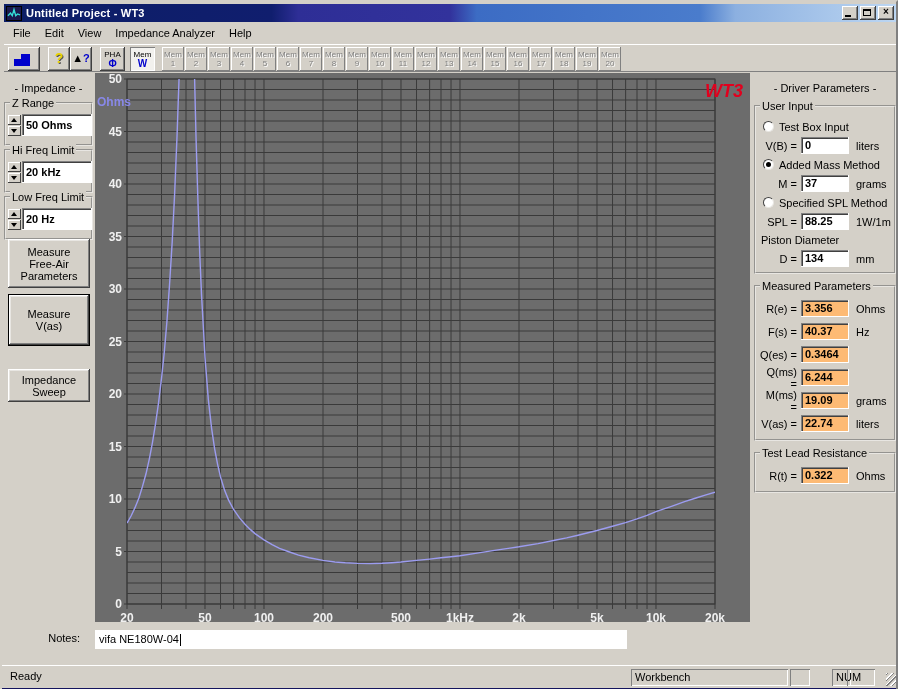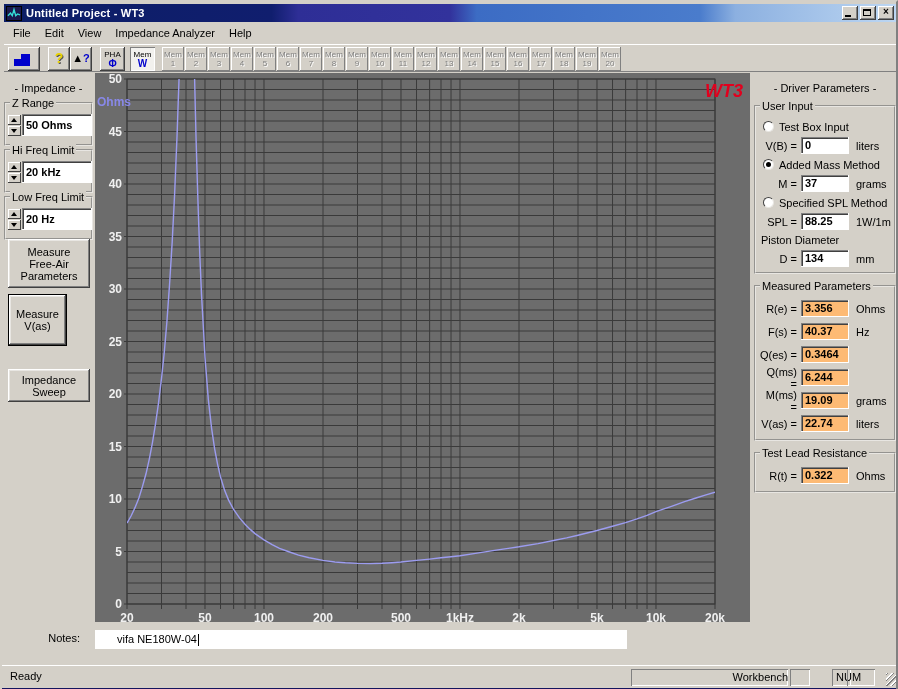--- a/index.html
+++ b/index.html
@@ -69,26 +69,26 @@
   .flabel { width:42px; text-align:right; padding-right:4px; flex:0 0 auto; }
   .fbox { width:48px; height:17px; line-height:16px; flex:0 0 auto; }
   .fbox.gray { background:#fdba74; }
   .funit { padding-left:7px; }
   .mrow { display:flex; align-items:center; height:23px; }
   .plabel { padding-left:2px; height:18px; line-height:18px; }
 
   
   .notesbar { position:absolute; left:0; top:620px; width:898px; height:43px; }
   .notes-label { position:absolute; left:38px; top:10px; width:40px; text-align:right; }
-  .notes-input { position:absolute; left:93px; top:8px; width:532px; height:19px; background:#fff; line-height:19px; padding-left:22px; }
+  .notes-input { position:absolute; left:93px; top:8px; width:532px; height:19px; background:#fff; line-height:19px; padding-left:4px; }
   .caret { display:inline-block; width:1px; height:12px; background:#000; vertical-align:middle; margin-left:1px; }
   .statusbar { position:absolute; left:0; top:663px; width:898px; height:23px; border-top:1px solid #fff; }
   .status-ready { position:absolute; left:8px; top:4px; }
   .status-panel { position:absolute; top:3px; height:17px; line-height:16px; padding-left:4px;
-    box-shadow: inset 1px 1px 0 #808080, inset -1px -1px 0 #fff; text-align: right; }
+    box-shadow: inset 1px 1px 0 #808080, inset -1px -1px 0 #fff; }
   .grip { position:absolute; right:1px; top:7px; width:13px; height:13px;
     background:repeating-linear-gradient(135deg,#fff 0 1px,#808080 1px 2px,#d4d0c8 2px 4px); }
   .bottom-edge { position:absolute; left:0; top:686px; width:898px; height:3px; background:#14145e; }
 </style>
 </head>
 <body>
 
 <div class="window">
 
   <div class="titlebar">
@@ -242,21 +242,21 @@
         <div class="sb-group">
           <span class="legend">Low Freq Limit</span>
           <div class="spinner">
             <div class="spin up"></div>
             <div class="spin down"></div>
           </div>
           <div class="field sbfield">20 Hz</div>
         </div>
       </div>
     <div class="sb-btn" style="top:167px;height:49px;">Measure Free-Air Parameters</div>
-    <div class="sb-btn default" style="top:223px;height:50px;left:7px;width:57px;">Measure V(as)</div>
+    <div class="sb-btn default" style="top:223px;height:50px;left:7px;width:80px;">Measure V(as)</div>
     <div class="sb-btn" style="top:297px;height:33px;">Impedance Sweep</div>
   </div>
 
   <div class="chart">
     <svg width="655" height="549">
         <rect x="0" y="0" width="655" height="549" fill="#6c6c6c"></rect>
         <line x1="32" y1="6" x2="32" y2="531" stroke="#3a3a3a" stroke-width="1"></line>
         <line x1="32" y1="531" x2="32" y2="536" stroke="#3a3a3a" stroke-width="1"></line>
         <line x1="66.51388677491352" y1="6" x2="66.51388677491352" y2="531" stroke="#3a3a3a" stroke-width="1"></line>
         <line x1="66.51388677491352" y1="531" x2="66.51388677491352" y2="536" stroke="#3a3a3a" stroke-width="1"></line>

